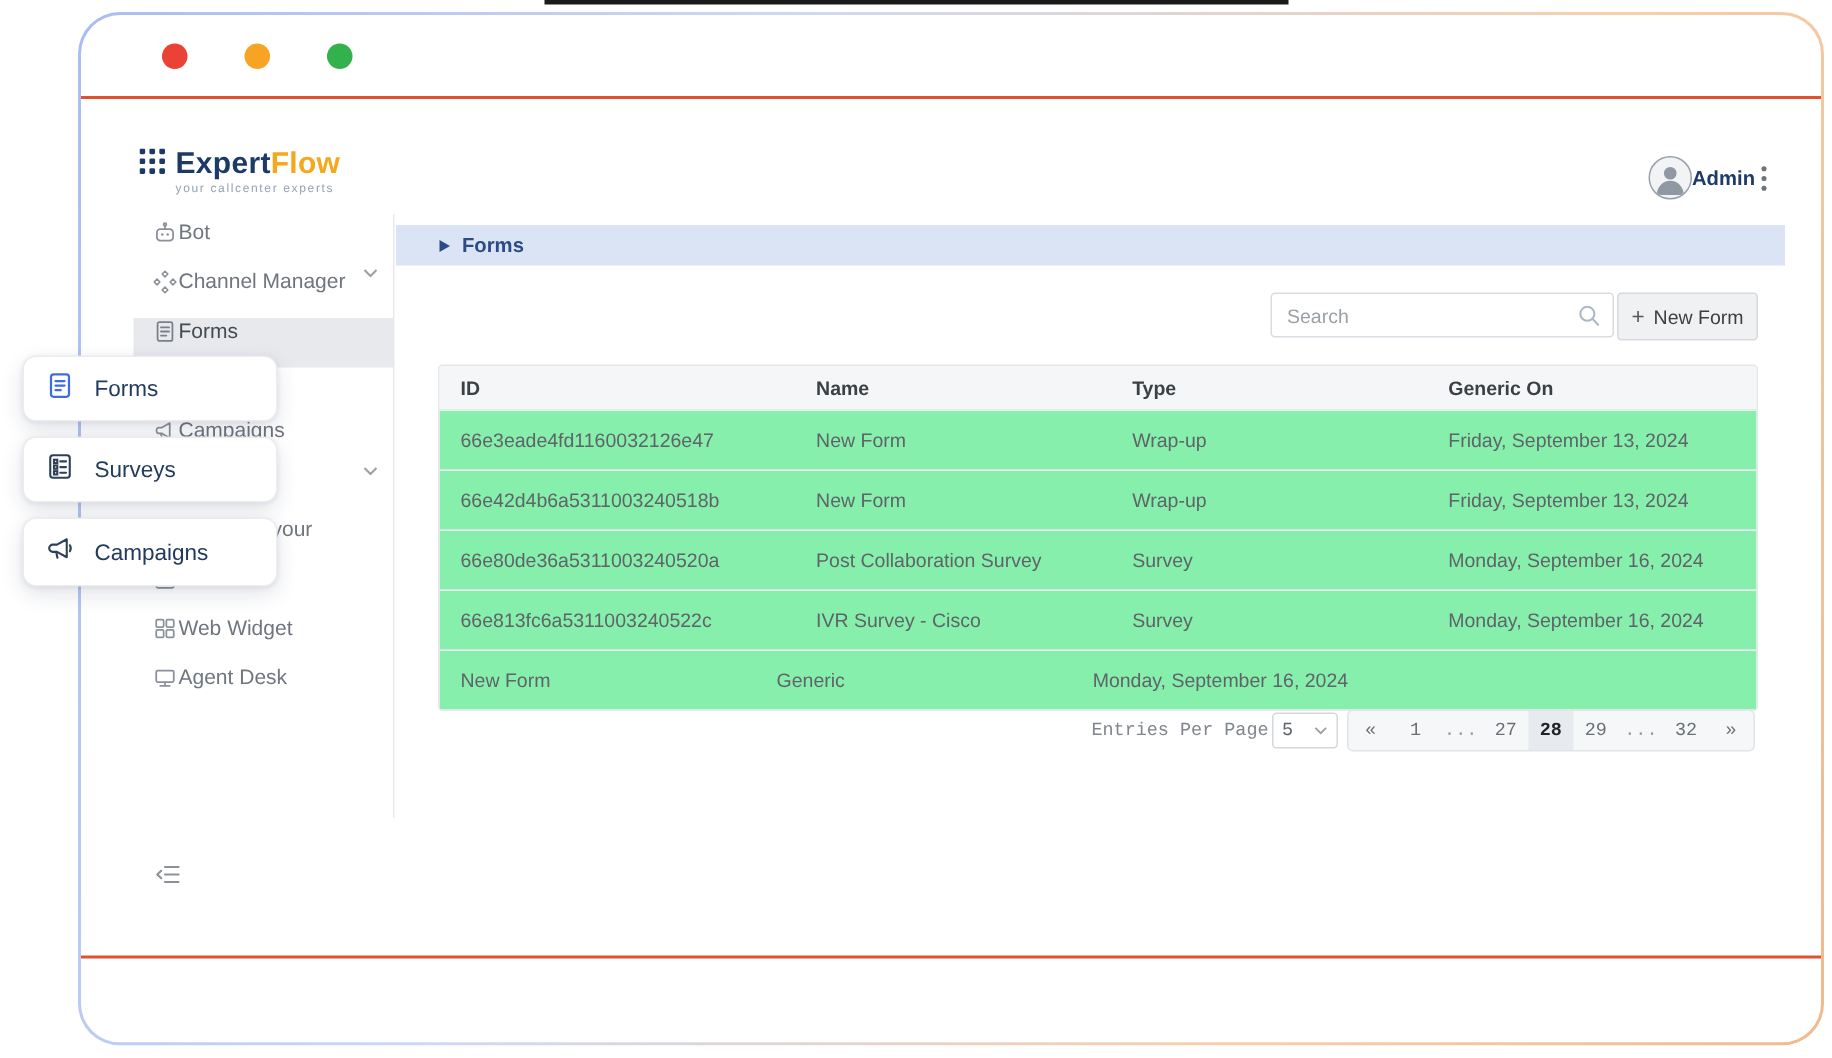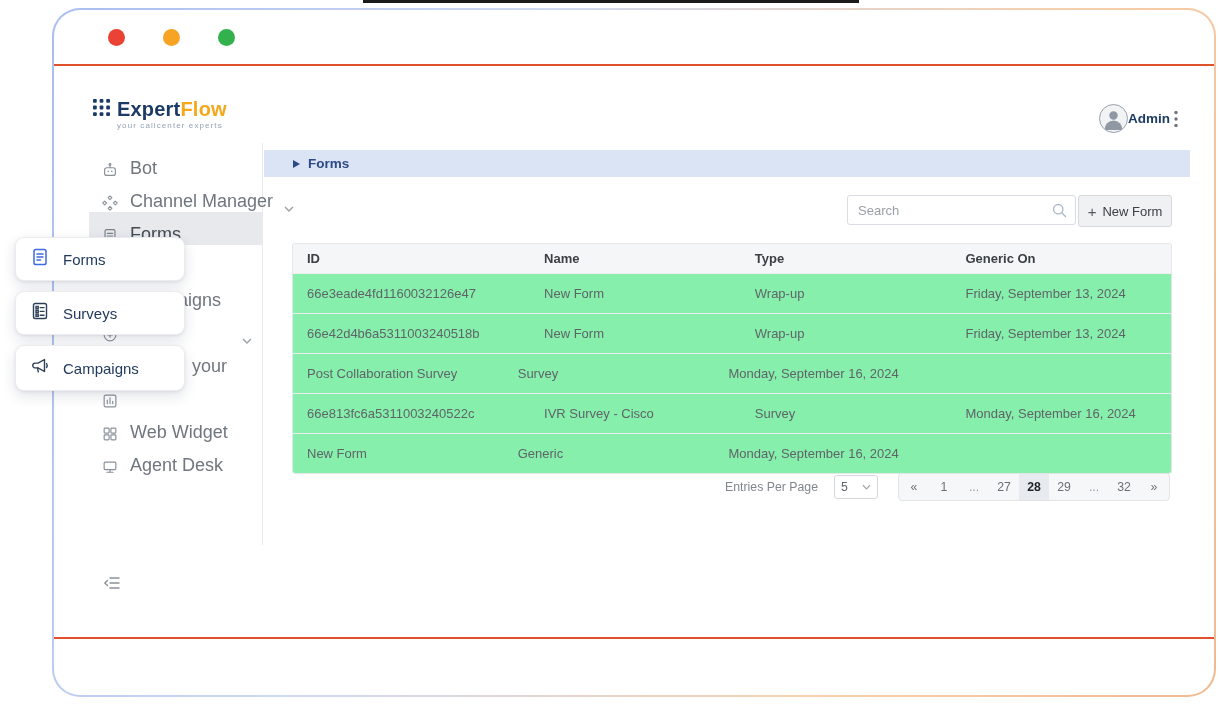--- a/index.html
+++ b/index.html
@@ -34,22 +34,22 @@
   .logo-name .p1{color:#1c3a66}.logo-name .p2{color:#f5a81c}
   .logo-tagline{font-size:8px;color:#93a2b5;letter-spacing:1.1px;margin-top:3px;}
   .user{position:absolute;top:38px;right:34px;display:flex;align-items:center;}
   .avatar{width:27px;height:27px;border-radius:50%;overflow:hidden;border:1px solid #98a0ac;background:#f2f3f5;}
   .user-label{font-size:13.5px;font-weight:700;color:#1e3a66;}
   .kebab{display:flex;padding:2px 4px;}
 
   
   .sidebar{position:absolute;left:33px;top:77px;bottom:0;width:174px;box-sizing:border-box;
            border-right:1px solid #e7e9ec;padding-top:3px;}
-  .side-item{height:33px;display:flex;align-items:flex-end;gap:11px;padding:0 10px 0 12px;
-             color:#70767f;font-size:18px;cursor:pointer;}
+  .side-item{height:33px;display:flex;align-items:flex-start;padding:0 10px 0 12px;
+             color:#70767f;font-size:14px;cursor:pointer;}
   .side-item .icon{width:18px;height:18px;flex:none;display:flex;}
   .side-item .chev{margin-left:auto;display:flex;}
   .side-item.active{background:#e7e9ed;color:#454b53;}
   .side-item .lbl{white-space:nowrap;}
   .side-item .lbl.offset{margin-left:62px;}
   .collapse{position:absolute;left:11px;top:428px;display:flex;padding:2px;}
 
   
   .breadcrumb{position:absolute;left:208px;top:84px;width:926px;height:27px;background:#dbe4f5;
               display:flex;align-items:center;gap:8px;padding-left:29px;box-sizing:border-box;}
@@ -69,22 +69,22 @@
 
   
   .table{position:absolute;left:236px;top:177px;width:878px;border:1px solid #e4e6e9;border-radius:3px;
          overflow:hidden;font-size:13px;background:#fff;}
   .thead{display:flex;background:#f5f6f8;height:29px;align-items:center;font-weight:700;color:#3b4045;}
   .trow{display:flex;height:39px;align-items:center;border-top:1px solid #eceef1;color:#5f6469;background:#86efac;}
   .cell{padding:0 14px;box-sizing:border-box;white-space:nowrap;overflow:hidden;}
   .col-id{width:27%}.col-name{width:24%}.col-type{width:24%}.col-created{width:25%}
 
   
-  .pagination{position:absolute;right:46px;top:407px;display:flex;align-items:center;gap:16px;
-              font-size:12.3px;color:#80868d;}
+  .pagination{position:absolute;right:46px;top:407px;display:flex;align-items:center;gap:2px;
+              font-size:12.3px;color:#80868d;font-family:Liberation Mono, monospace;}
   .entries-select{width:44px;height:24px;border:1px solid #d4d7dc;border-radius:3px;background:#fff;
                   display:flex;align-items:center;justify-content:space-between;padding:0 6px;box-sizing:border-box;
                   color:#5f6469;cursor:pointer;}
   .pager{display:flex;border:1px solid #e2e4e8;border-radius:4px;overflow:hidden;background:#f6f7f8;margin-left:4px;}
   .page{min-width:22px;height:26px;display:flex;align-items:center;justify-content:center;padding:0 4px;
         color:#6b7075;cursor:pointer;}
   .page.ellipsis{color:#9aa0a6;cursor:default;}
   .page.active{background:#e7eaef;color:#1f2328;font-weight:700;}
 
   
@@ -319,20 +319,21 @@
         <div class="cell col-type">Wrap-up</div>
         <div class="cell col-created">Friday, September 13, 2024</div>
       </div>
       <div class="trow">
         <div class="cell col-id">66e42d4b6a5311003240518b</div>
         <div class="cell col-name">New Form</div>
         <div class="cell col-type">Wrap-up</div>
         <div class="cell col-created">Friday, September 13, 2024</div>
       </div>
       <div class="trow">
+        <div class="cell col-id">66e80de36a5311003240520a</div>
         <div class="cell col-name">Post Collaboration Survey</div>
         <div class="cell col-type">Survey</div>
         <div class="cell col-created">Monday, September 16, 2024</div>
       </div>
       <div class="trow">
         <div class="cell col-id">66e813fc6a5311003240522c</div>
         <div class="cell col-name">IVR Survey - Cisco</div>
         <div class="cell col-type">Survey</div>
         <div class="cell col-created">Monday, September 16, 2024</div>
       </div>

